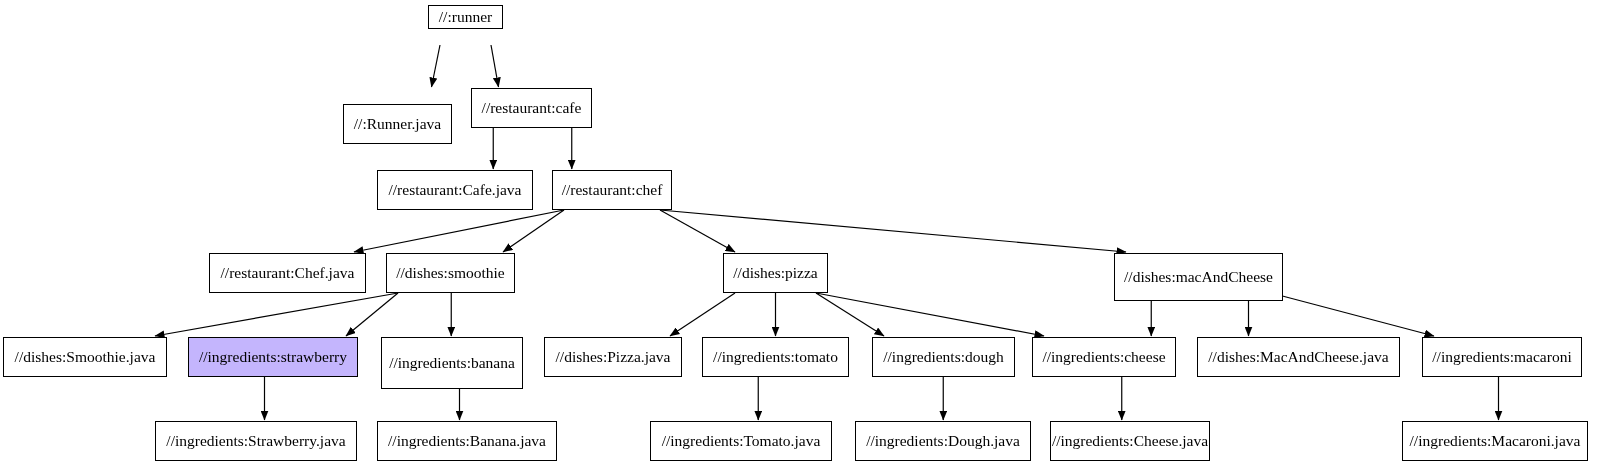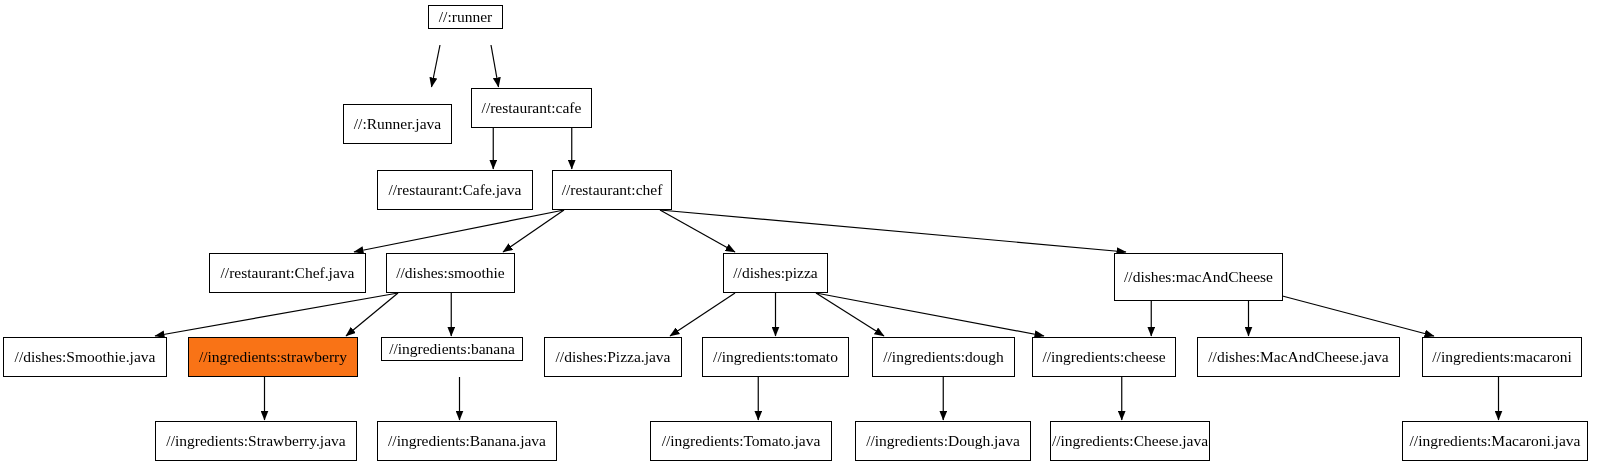--- a/index.html
+++ b/index.html
@@ -78,22 +78,22 @@
       <div class="graph-node" style="left: 428px; top: 5px; width: 75px; height: 24px; background: rgb(255, 255, 255); border-color: rgb(0, 0, 0);">//:runner</div>
       <div class="graph-node" style="left: 343px; top: 88px; width: 109px; height: 40px; background: rgb(255, 255, 255); border-color: rgb(0, 0, 0); margin-top: 16px;">//:Runner.java</div>
       <div class="graph-node" style="left: 471px; top: 88px; width: 121px; height: 40px; background: rgb(255, 255, 255); border-color: rgb(0, 0, 0);">//restaurant:cafe</div>
       <div class="graph-node" style="left: 377px; top: 170px; width: 156px; height: 40px; background: rgb(255, 255, 255); border-color: rgb(0, 0, 0);">//restaurant:Cafe.java</div>
       <div class="graph-node" style="left: 552px; top: 170px; width: 120px; height: 40px; background: rgb(255, 255, 255); border-color: rgb(0, 0, 0);">//restaurant:chef</div>
       <div class="graph-node" style="left: 209px; top: 253px; width: 157px; height: 40px; background: rgb(255, 255, 255); border-color: rgb(0, 0, 0);">//restaurant:Chef.java</div>
       <div class="graph-node" style="left: 386px; top: 253px; width: 129px; height: 40px; background: rgb(255, 255, 255); border-color: rgb(0, 0, 0);">//dishes:smoothie</div>
       <div class="graph-node" style="left: 723px; top: 253px; width: 105px; height: 40px; background: rgb(255, 255, 255); border-color: rgb(0, 0, 0);">//dishes:pizza</div>
       <div class="graph-node" style="left: 1114px; top: 253px; width: 169px; height: 48px; background: rgb(255, 255, 255); border-color: rgb(0, 0, 0);">//dishes:macAndCheese</div>
       <div class="graph-node" style="left: 3px; top: 337px; width: 164px; height: 40px; background: rgb(255, 255, 255); border-color: rgb(0, 0, 0);">//dishes:Smoothie.java</div>
-      <div class="graph-node" style="left: 188px; top: 337px; width: 170px; height: 40px; background: #f97316; border-color: rgb(0, 0, 0);">//ingredients:strawberry</div>
-      <div class="graph-node" style="left: 381px; top: 337px; width: 142px; height: 24px; background: rgb(255, 255, 255); border-color: rgb(0, 0, 0);">//ingredients:banana</div>
+      <div class="graph-node" style="left: 188px; top: 337px; width: 170px; height: 40px; background: #c4b5fd; border-color: rgb(0, 0, 0);">//ingredients:strawberry</div>
+      <div class="graph-node" style="left: 381px; top: 337px; width: 142px; height: 52px; background: rgb(255, 255, 255); border-color: rgb(0, 0, 0);">//ingredients:banana</div>
       <div class="graph-node" style="left: 544px; top: 337px; width: 138px; height: 40px; background: rgb(255, 255, 255); border-color: rgb(0, 0, 0);">//dishes:Pizza.java</div>
       <div class="graph-node" style="left: 702px; top: 337px; width: 147px; height: 40px; background: rgb(255, 255, 255); border-color: rgb(0, 0, 0);">//ingredients:tomato</div>
       <div class="graph-node" style="left: 872px; top: 337px; width: 143px; height: 40px; background: rgb(255, 255, 255); border-color: rgb(0, 0, 0);">//ingredients:dough</div>
       <div class="graph-node" style="left: 1032px; top: 337px; width: 144px; height: 40px; background: rgb(255, 255, 255); border-color: rgb(0, 0, 0);">//ingredients:cheese</div>
       <div class="graph-node" style="left: 1197px; top: 337px; width: 203px; height: 40px; background: rgb(255, 255, 255); border-color: rgb(0, 0, 0);">//dishes:MacAndCheese.java</div>
       <div class="graph-node" style="left: 1422px; top: 337px; width: 160px; height: 40px; background: rgb(255, 255, 255); border-color: rgb(0, 0, 0);">//ingredients:macaroni</div>
       <div class="graph-node" style="left: 155px; top: 421px; width: 202px; height: 40px; background: rgb(255, 255, 255); border-color: rgb(0, 0, 0);">//ingredients:Strawberry.java</div>
       <div class="graph-node" style="left: 377px; top: 421px; width: 180px; height: 40px; background: rgb(255, 255, 255); border-color: rgb(0, 0, 0);">//ingredients:Banana.java</div>
       <div class="graph-node" style="left: 650px; top: 421px; width: 182px; height: 40px; background: rgb(255, 255, 255); border-color: rgb(0, 0, 0);">//ingredients:Tomato.java</div>
       <div class="graph-node" style="left: 855px; top: 421px; width: 176px; height: 40px; background: rgb(255, 255, 255); border-color: rgb(0, 0, 0);">//ingredients:Dough.java</div>

